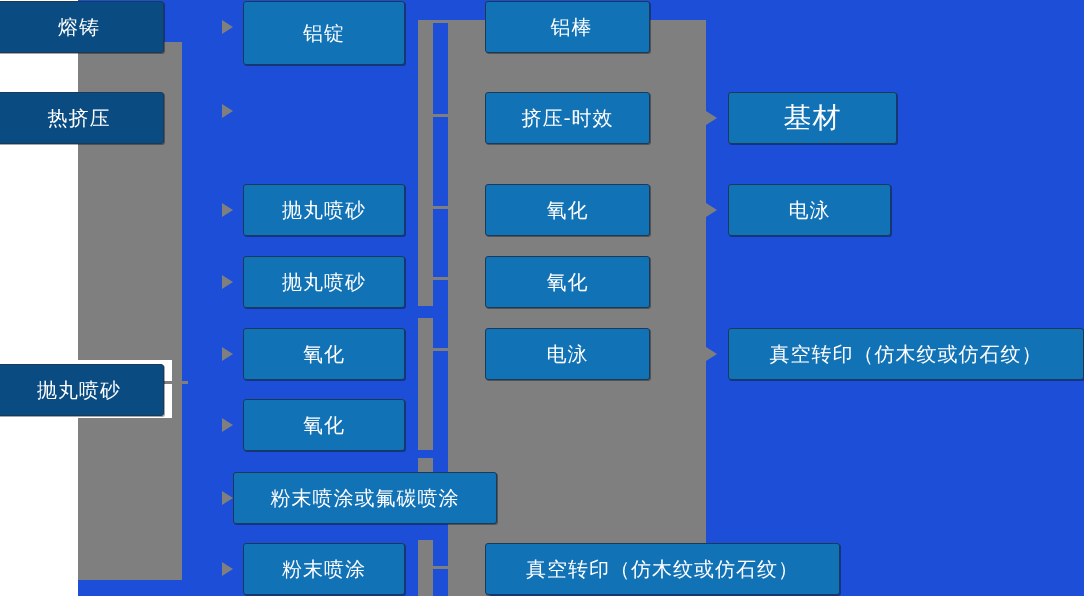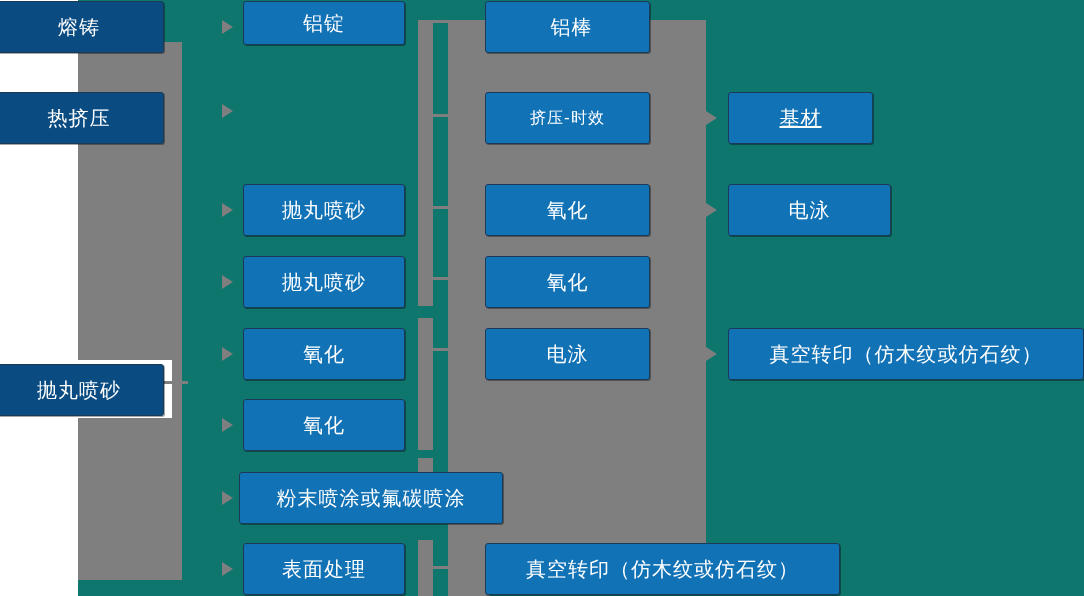--- a/index.html
+++ b/index.html
@@ -5,21 +5,21 @@
   html,body{margin:0;padding:0;background:#ffffff;}
   body{
     font-family:"DejaVu Sans","Liberation Sans",sans-serif;
     -webkit-font-smoothing:antialiased;
   }
   #canvas{
     position:relative;
     width:1084px;
     height:596px;
     overflow:hidden;
-    background:#0f766e;
+    background:#1d4ed8;
   }
 
   
   .gray{
     position:absolute;
     background:#7F7F7F;
   }
   
   .arrow-r{
     position:absolute;
@@ -103,62 +103,62 @@
   <div class="node dark" style="left:-6px; top:1px; width:170px; height:52px; font-size:20px;">
     <span class="lbl">熔铸</span>
   </div>
   <div class="node dark" style="left:-6px; top:92px; width:170px; height:52px; font-size:20px;">
     <span class="lbl">热挤压</span>
   </div>
   <div class="node dark" style="left:-6px; top:364px; width:170px; height:52px; font-size:20px;">
     <span class="lbl">抛丸喷砂</span>
   </div>
 
-  <div class="node bright" style="left:243px; top:1px; width:162px; height:44px; font-size:20px;">
+  <div class="node bright" style="left:243px; top:1px; width:162px; height:64px; font-size:20px;">
     <span class="lbl">铝锭</span>
   </div>
   <div class="node bright" style="left:243px; top:184px; width:162px; height:52px; font-size:20px;">
     <span class="lbl">抛丸喷砂</span>
   </div>
   <div class="node bright" style="left:243px; top:256px; width:162px; height:52px; font-size:20px;">
     <span class="lbl">抛丸喷砂</span>
   </div>
   <div class="node bright" style="left:243px; top:328px; width:162px; height:52px; font-size:20px;">
     <span class="lbl">氧化</span>
   </div>
   <div class="node bright" style="left:243px; top:399px; width:162px; height:52px; font-size:20px;">
     <span class="lbl">氧化</span>
   </div>
-  <div class="node bright" style="left:239px; top:472px; width:264px; height:52px; font-size:20px;">
+  <div class="node bright" style="left:233px; top:472px; width:264px; height:52px; font-size:20px;">
     <span class="lbl">粉末喷涂或氟碳喷涂</span>
   </div>
   <div class="node bright" style="left:243px; top:543px; width:162px; height:52px; font-size:20px;">
-    <span class="lbl">表面处理</span>
+    <span class="lbl">粉末喷涂</span>
   </div>
 
   <div class="node bright" style="left:485px; top:1px; width:165px; height:52px; font-size:20px;padding-left:8px;">
     <span class="lbl">铝棒</span>
   </div>
-  <div class="node bright" style="left:485px; top:92px; width:165px; height:52px; font-size:16px;">
+  <div class="node bright" style="left:485px; top:92px; width:165px; height:52px; font-size:20px;">
     <span class="lbl">挤压-时效</span>
   </div>
   <div class="node bright" style="left:485px; top:184px; width:165px; height:52px; font-size:20px;">
     <span class="lbl">氧化</span>
   </div>
   <div class="node bright" style="left:485px; top:256px; width:165px; height:52px; font-size:20px;">
     <span class="lbl">氧化</span>
   </div>
   <div class="node bright" style="left:485px; top:328px; width:165px; height:52px; font-size:20px;">
     <span class="lbl">电泳</span>
   </div>
   <div class="node bright" style="left:485px; top:543px; width:355px; height:52px; font-size:20px;">
     <span class="lbl">真空转印（仿木纹或仿石纹）</span>
   </div>
 
-  <div class="node bright" style="left:728px; top:92px; width:145px; height:52px; font-size:20px;text-decoration:underline;">
+  <div class="node bright" style="left:728px; top:92px; width:169px; height:52px; font-size:28px;">
     <span class="lbl">基材</span>
   </div>
   <div class="node bright" style="left:728px; top:184px; width:163px; height:52px; font-size:20px;">
     <span class="lbl">电泳</span>
   </div>
   <div class="node bright" style="left:728px; top:328px; width:356px; height:52px; font-size:20px;">
     <span class="lbl">真空转印（仿木纹或仿石纹）</span>
   </div>
 
 </div>

